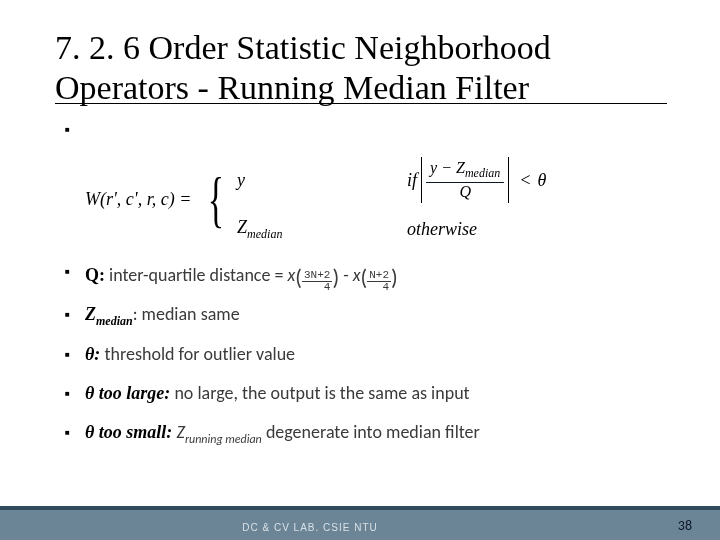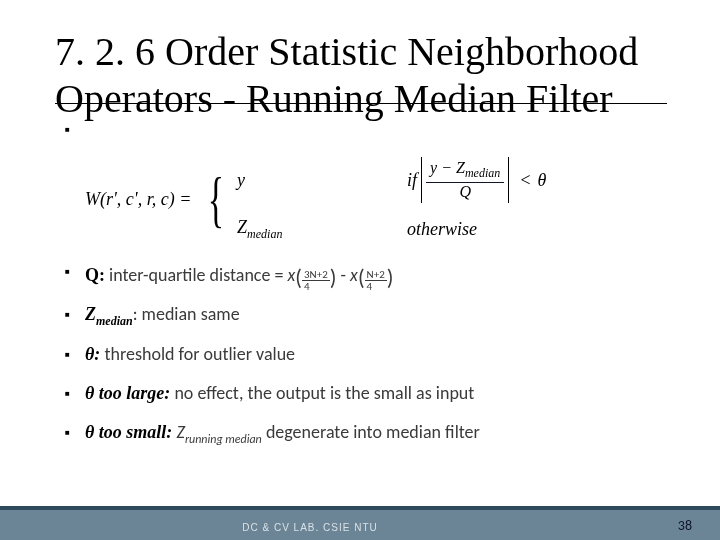--- a/index.html
+++ b/index.html
@@ -16,21 +16,21 @@
     position: relative;
     width: 720px;
     height: 540px;
     box-sizing: border-box;
   }
   .title {
     position: absolute;
     left: 55px;
     top: 28px;
     width: 600px;
-    font-size: 40px;
+    font-size: 34px;
     line-height: 1.18;
     font-weight: 400;
   }
   .title-rule {
     position: absolute;
     left: 55px;
     top: 103px;
     width: 612px;
     height: 0;
     border-top: 1px solid #000;
@@ -109,21 +109,21 @@
   .ifline .lt { margin: 0 6px; }
 
   
   .subwrap {
     display:inline-block;
     vertical-align: middle;
     position: relative;
     top: 6px;
   }
   .sfrac {
-    display:inline-block; text-align:left; font-size:11px; line-height:11px;
+    display:inline-block; text-align:right; font-size:11px; line-height:11px;font-family:Liberation Mono, monospace;
   }
   .sfrac .sn { display:block; border-bottom:1px solid #3a3a3a; padding:0 2px; }
   .sfrac .sd { display:block; padding:0 2px; }
   .paren { font-size: 22px; position:relative; top:4px; }
 
   
   .footer-bar {
     position:absolute;
     left:0; bottom:0; width:720px; height:30px;
     background:#6b8596;
@@ -208,21 +208,21 @@
     <div class="row">
       <span class="bullet"></span>
       <span class="rowbody">
         <b><span class="theta">θ:</span></b><span> threshold for outlier value</span>
       </span>
     </div>
 
     <div class="row">
       <span class="bullet"></span>
       <span class="rowbody">
-        <b><span class="theta">θ too large:</span></b><span> no effect, the output is the small as input</span>
+        <b><span class="theta">θ too large:</span></b><span> no large, the output is the same as input</span>
       </span>
     </div>
 
     <div class="row">
       <span class="bullet"></span>
       <span class="rowbody">
         <b><span class="theta">θ too small:</span></b>
         <i> Z</i><i style="font-size:12px;vertical-align:sub">running median</i>
         <span> degenerate into median filter</span>
       </span>

